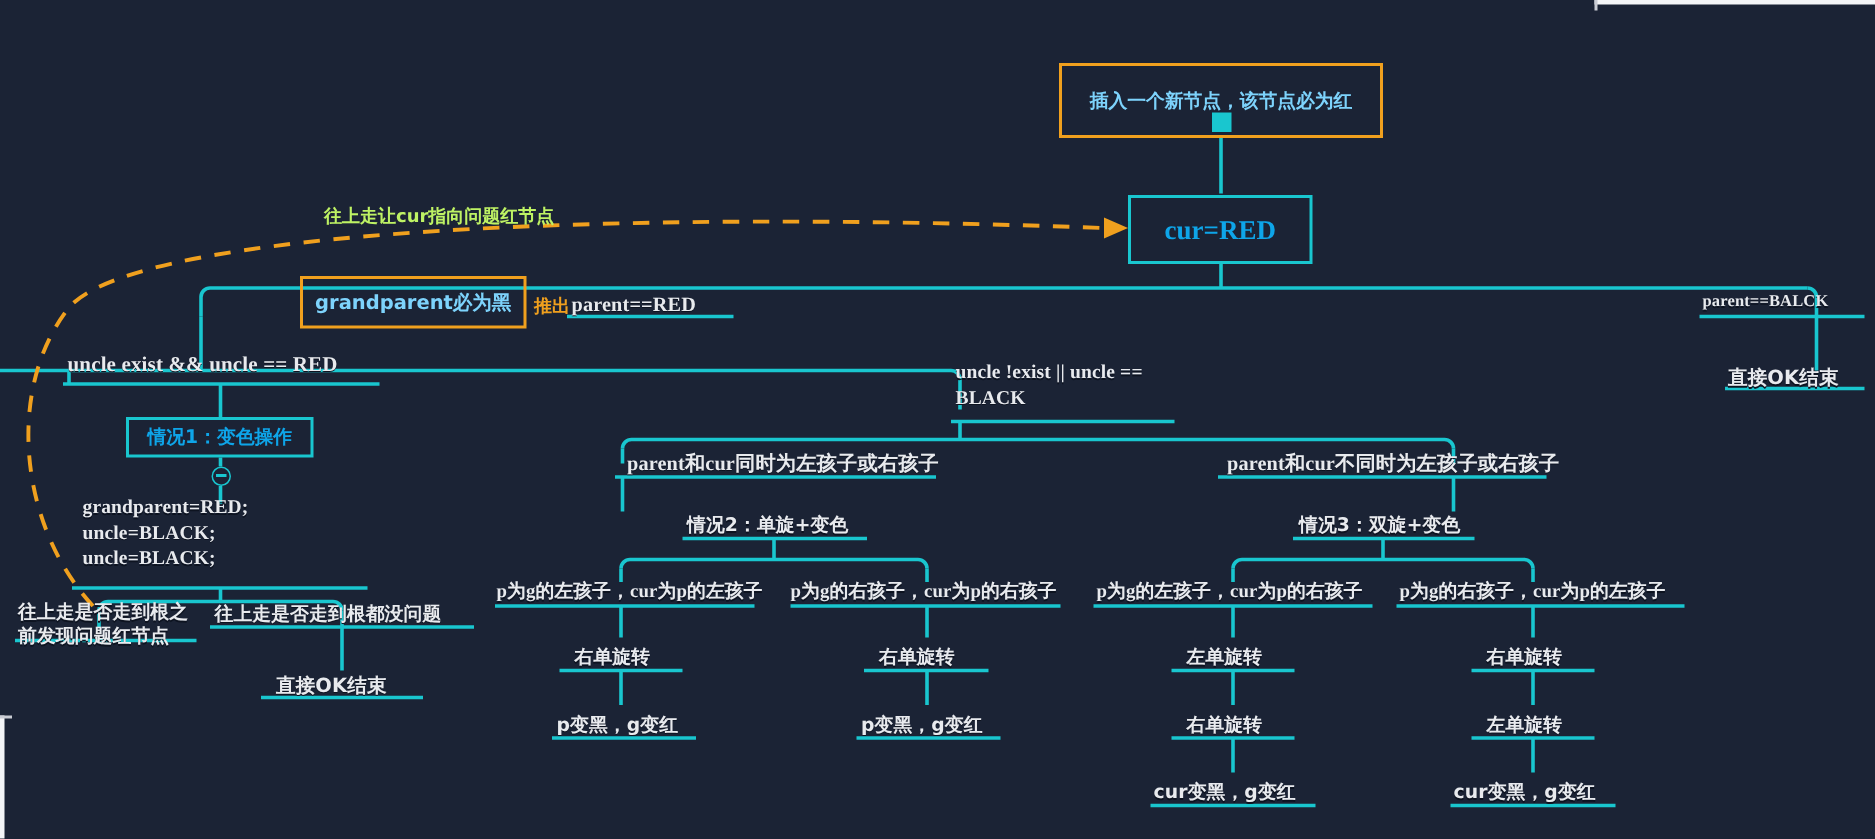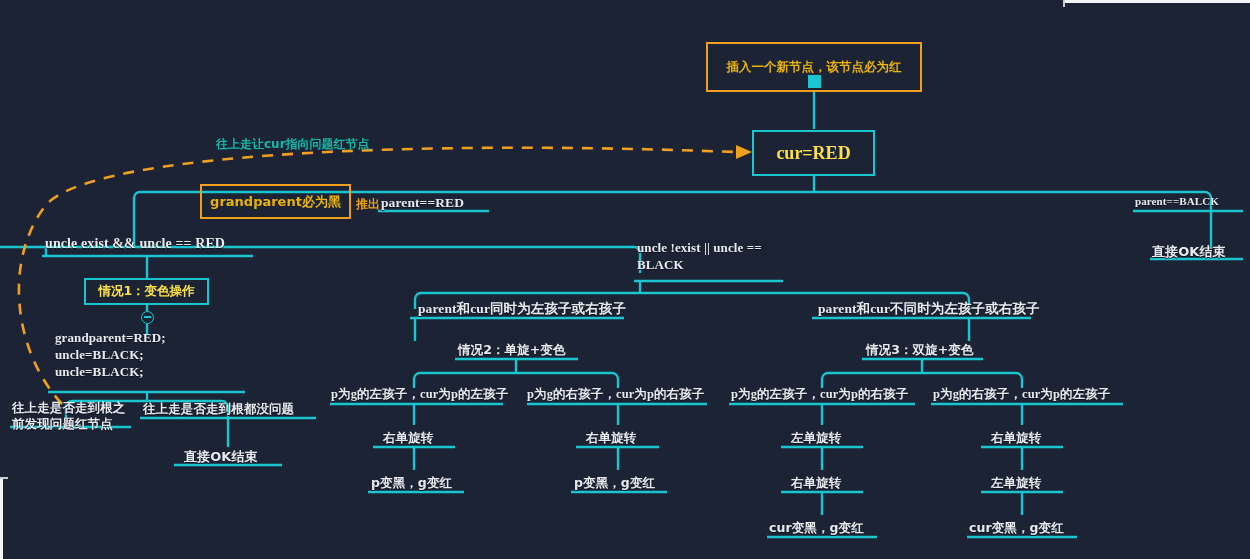--- a/index.html
+++ b/index.html
@@ -31,29 +31,29 @@
     letter-spacing:.1px;
     text-shadow:0 1px 0 #0d1320;
   }
 
   
   .boxed{
     position:absolute;
     border:2px solid #19c6cf;
     box-sizing:border-box;
     display:flex;align-items:center;justify-content:center;
-    color:#fde047;font-weight:bold;
-  }
-  .boxed.orange{border-color:#f0a01e;color:#eab308;}
+    color:#0ea5e9;font-weight:bold;
+  }
+  .boxed.orange{border-color:#f0a01e;color:#7dd3fc;}
 
   .cn{font-family:"DejaVu Sans","Liberation Sans",sans-serif;}
 
   
   .edge-label{
-    position:absolute;color:#14b8a6;font-weight:bold;
+    position:absolute;color:#bef264;font-weight:bold;
     font-family:"DejaVu Sans","Liberation Sans",sans-serif;
     font-size:12px;white-space:nowrap;
   }
   .tuichu{
     position:absolute;color:#f0a01e;font-weight:bold;
     font-family:"DejaVu Sans","Liberation Sans",sans-serif;
     font-size:12px;white-space:nowrap;
   }
 
   

